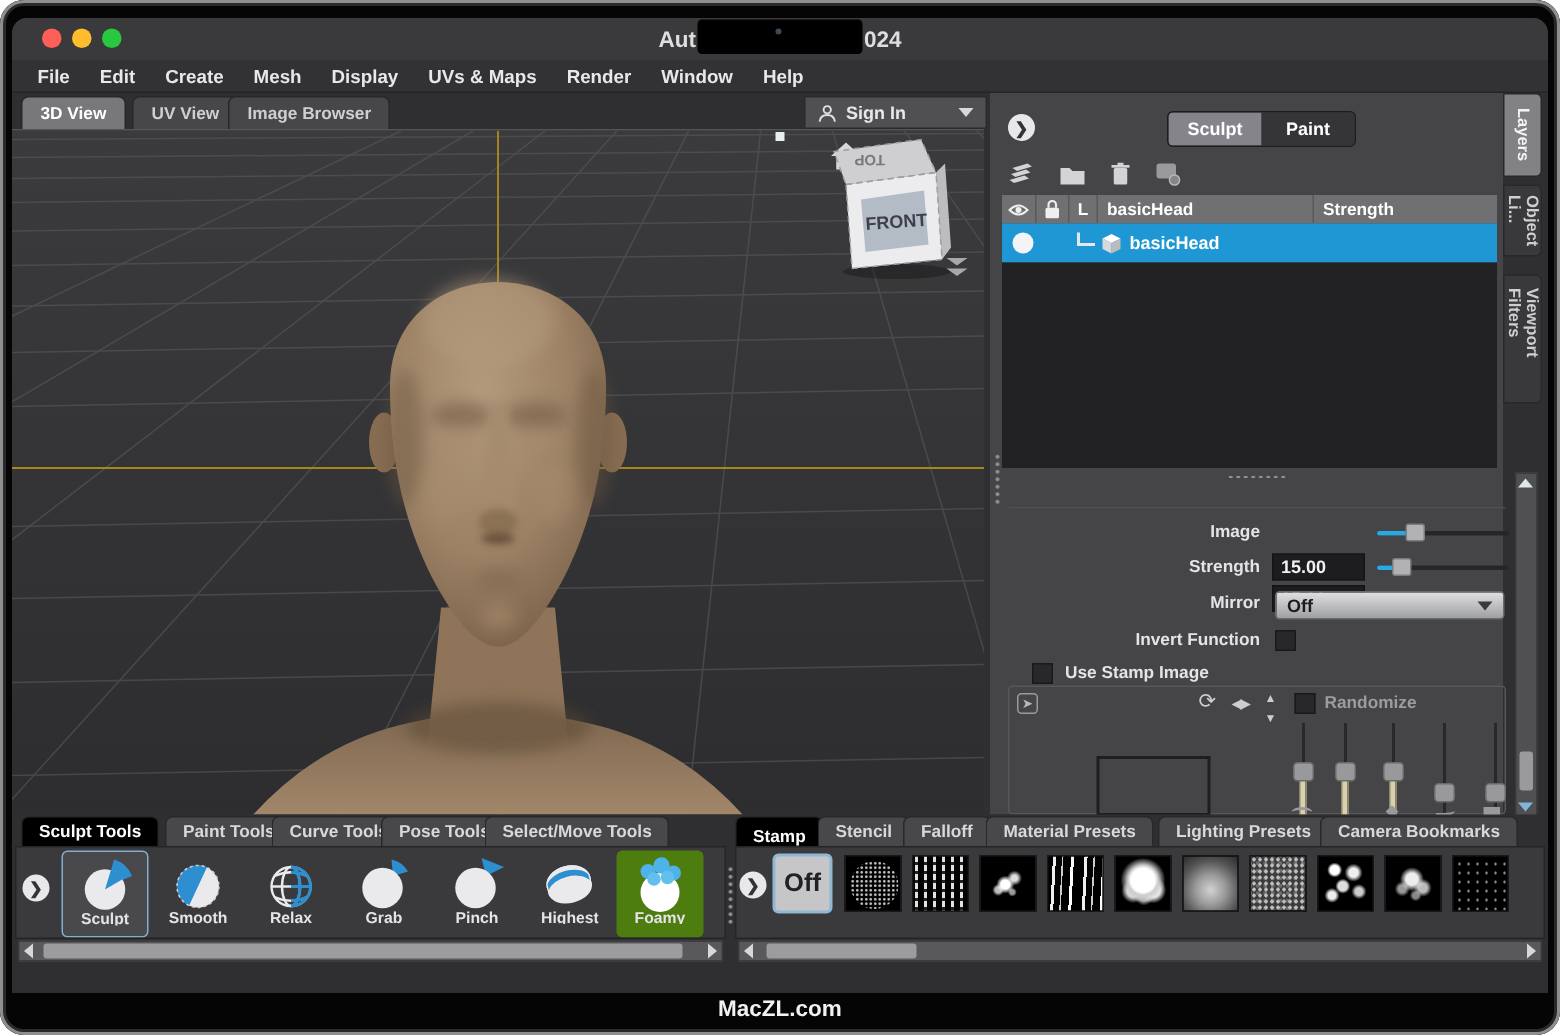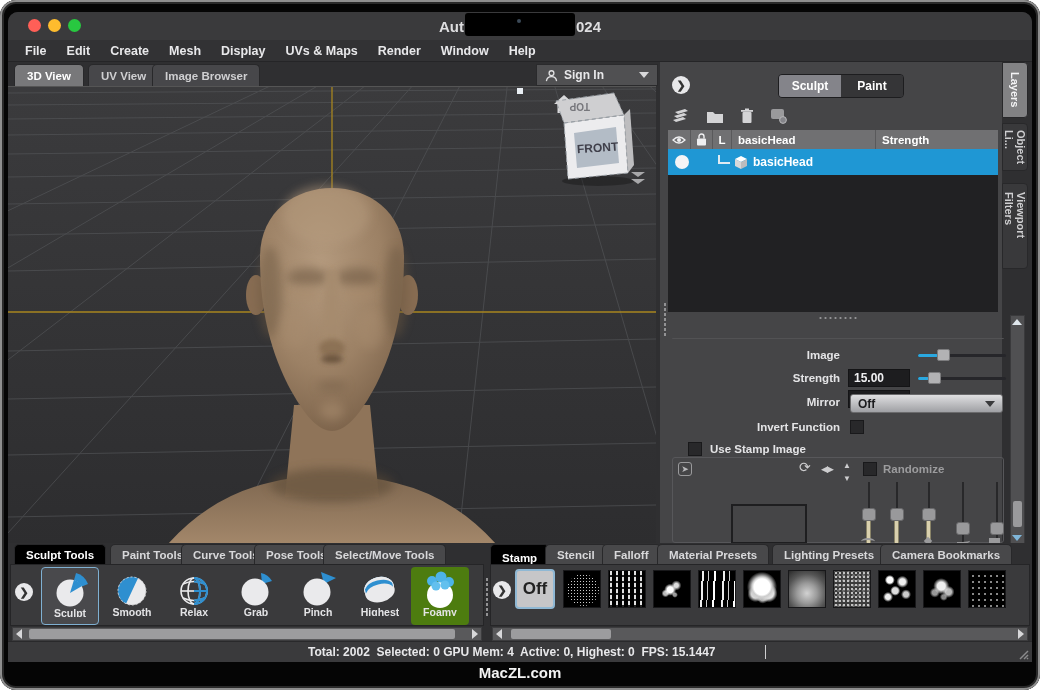--- a/index.html
+++ b/index.html
@@ -570,27 +570,16 @@
           <div style="position:absolute;inset:0;background-image:radial-gradient(#8a8a8a 0.7px,transparent 1px);background-size:6px 6px;background-position:1px 2px;"></div>
         </div>
       </div>
       <div class="hscroll" style="left:484px;top:84px;width:536px;">
         <div class="tri-left" style="position:absolute;left:3px;top:1px;"></div>
         <div class="thumb" style="left:18px;width:100px;"></div>
         <div class="tri-right" style="position:absolute;right:3px;top:1px;"></div>
       </div>
     </div>
 
-    <div id="statusbar">
-      <span style="margin-left:300px;">Total: 2002  Selected: 0 GPU Mem: 4  Active: 0, Highest: 0  FPS: 15.1447</span>
-      <span style="position:absolute;left:757px;top:3px;width:1px;height:14px;background:#cfcfd1;"></span>
-      <svg style="position:absolute;right:3px;bottom:2px;" width="12" height="12" viewBox="0 0 12 12">
-        <g stroke="#8a8a8c" stroke-width="1.4">
-            <line x1="3" y1="11" x2="11" y2="3"></line>
-            <line x1="7" y1="11" x2="11" y2="7"></line>
-            <line x1="10" y1="11" x2="11" y2="10"></line>
-          </g>
-      </svg>
-    </div>
   </div>
 
   <div id="watermark"><span>MacZL.com</span></div>
 </div>
 
 </body></html>

